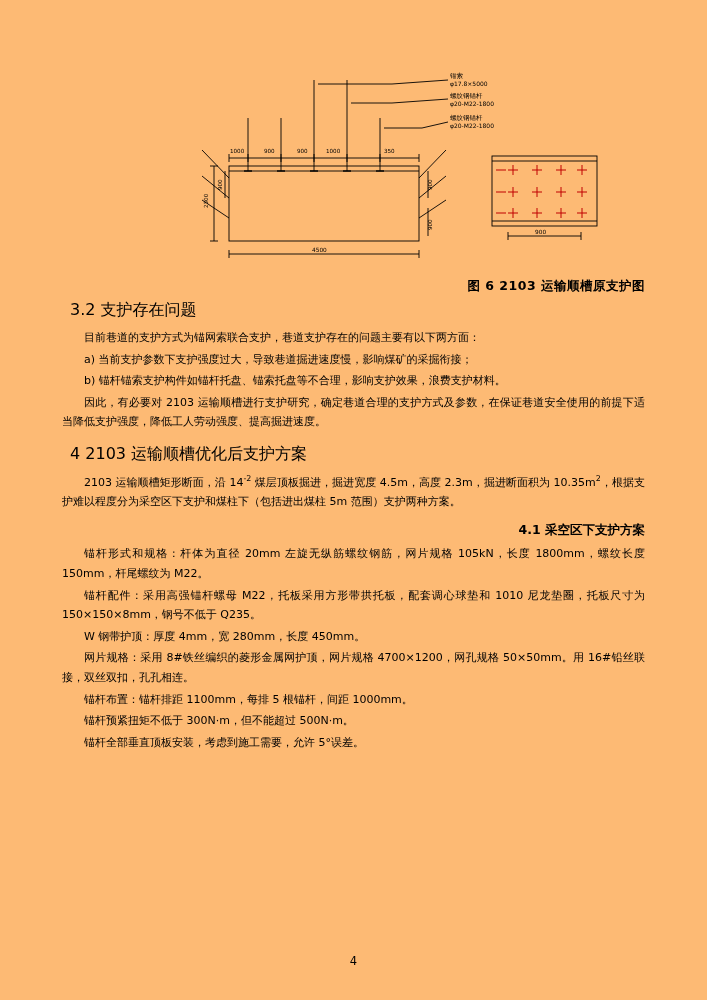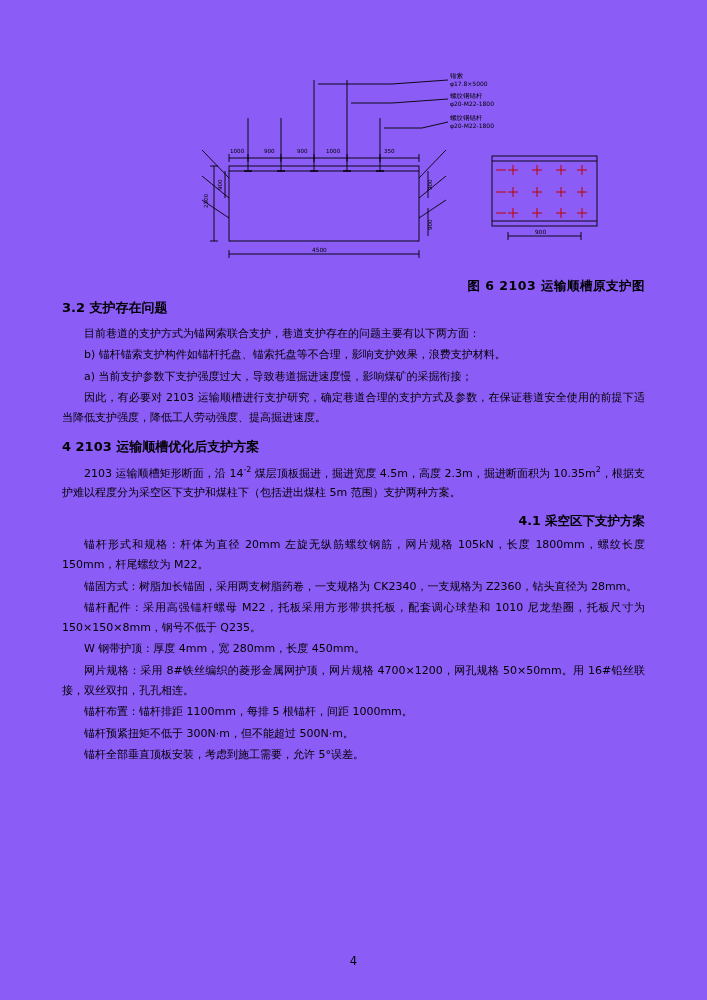--- a/index.html
+++ b/index.html
@@ -7,21 +7,21 @@
     padding: 0;
     background: #d8d8d8;
   }
   body {
     font-family: "Liberation Serif", serif;
   }
   .page {
     position: relative;
     width: 707px;
     height: 1000px;
-    background: #8b5cf6;
+    background: #fdba74;
     margin: 0 auto;
     overflow: hidden;
   }
   .content {
     position: absolute;
     left: 62px;
     top: 40px;
     width: 583px;
   }
 
@@ -38,24 +38,24 @@
     font-size: 12.5px;
     font-weight: bold;
     font-family: "DejaVu Sans", sans-serif;
     margin-top: 2px;
     margin-bottom: 10px;
     letter-spacing: 0.5px;
   }
 
   
   h2.sec {
-    font-size: 13px;
-    font-weight: bold;
-    font-family: "DejaVu Sans", sans-serif;
-    margin: 10px 0 6px 0;
+    font-size: 16px;
+    font-weight: normal;
+    font-family: "DejaVu Sans", sans-serif;
+    margin: 10px 0 6px 8px;
     line-height: 1.5;
   }
   h3.subsec {
     font-size: 12.5px;
     font-weight: bold;
     font-family: "DejaVu Sans", sans-serif;
     margin: 9px 0 5px 0;
     line-height: 1.5;
     text-align: right;
   }
@@ -215,30 +215,29 @@
         <text x="370" y="132" font-size="5.6" transform="rotate(-90 370 132)">900</text>
         <text x="370" y="172" font-size="5.6" transform="rotate(-90 370 172)">900</text>
         <text x="250" y="194" font-size="5.8">4500</text>
         <text x="473" y="176" font-size="5.8">900</text>
       </svg>
       <div class="fig-caption">图 6   2103 运输顺槽原支护图</div>
     </div>
 
     <h2 class="sec">3.2  支护存在问题</h2>
     <p class="body">目前巷道的支护方式为锚网索联合支护，巷道支护存在的问题主要有以下两方面：</p>
+    <p class="body">a)  当前支护参数下支护强度过大，导致巷道掘进速度慢，影响煤矿的采掘衔接；</p>
     <p class="body">b)  锚杆锚索支护构件如锚杆托盘、锚索托盘等不合理，影响支护效果，浪费支护材料。</p>
-    <p class="body">a)  当前支护参数下支护强度过大，导致巷道掘进速度慢，影响煤矿的采掘衔接；</p>
     <p class="body">因此，有必要对 2103 运输顺槽进行支护研究，确定巷道合理的支护方式及参数，在保证巷道安全使用的前提下适当降低支护强度，降低工人劳动强度、提高掘进速度。</p>
 
     <h2 class="sec">4   2103 运输顺槽优化后支护方案</h2>
     <p class="body">2103 运输顺槽矩形断面，沿 14<sup>-2</sup> 煤层顶板掘进，掘进宽度 4.5m，高度 2.3m，掘进断面积为 10.35m<sup>2</sup>，根据支护难以程度分为采空区下支护和煤柱下（包括进出煤柱 5m 范围）支护两种方案。</p>
 
     <h3 class="subsec">4.1 采空区下支护方案</h3>
     <p class="body">锚杆形式和规格：杆体为直径 20mm 左旋无纵筋螺纹钢筋，网片规格 105kN，长度 1800mm，螺纹长度 150mm，杆尾螺纹为 M22。</p>
-    <p class="body">锚固方式：树脂加长锚固，采用两支树脂药卷，一支规格为 CK2340，一支规格为 Z2360，钻头直径为 28mm。</p>
     <p class="body">锚杆配件：采用高强锚杆螺母 M22，托板采用方形带拱托板，配套调心球垫和 1010 尼龙垫圈，托板尺寸为 150×150×8mm，钢号不低于 Q235。</p>
     <p class="body">W 钢带护顶：厚度 4mm，宽 280mm，长度 450mm。</p>
     <p class="body">网片规格：采用 8#铁丝编织的菱形金属网护顶，网片规格 4700×1200，网孔规格 50×50mm。用 16#铅丝联接，双丝双扣，孔孔相连。</p>
     <p class="body">锚杆布置：锚杆排距 1100mm，每排 5 根锚杆，间距 1000mm。</p>
     <p class="body">锚杆预紧扭矩不低于 300N·m，但不能超过 500N·m。</p>
     <p class="body">锚杆全部垂直顶板安装，考虑到施工需要，允许 5°误差。</p>
 
   </div>
 
   <div class="page-number">4</div>

